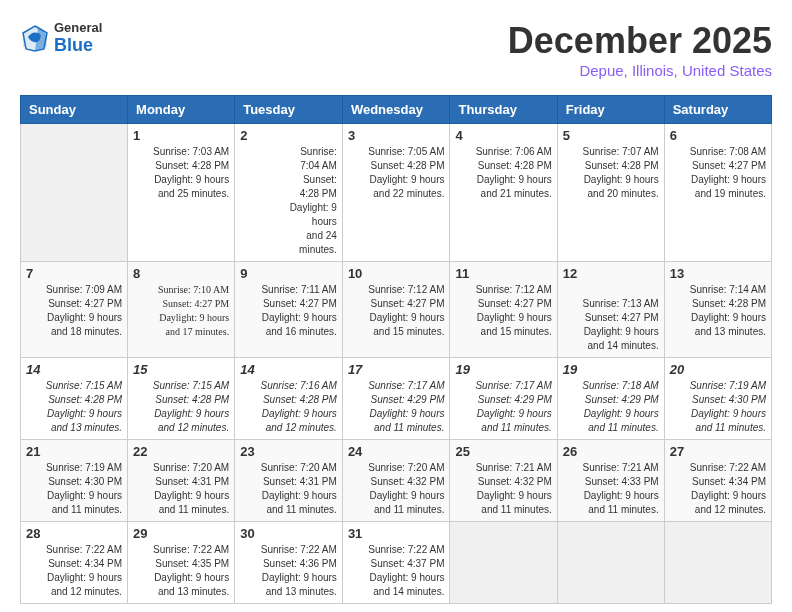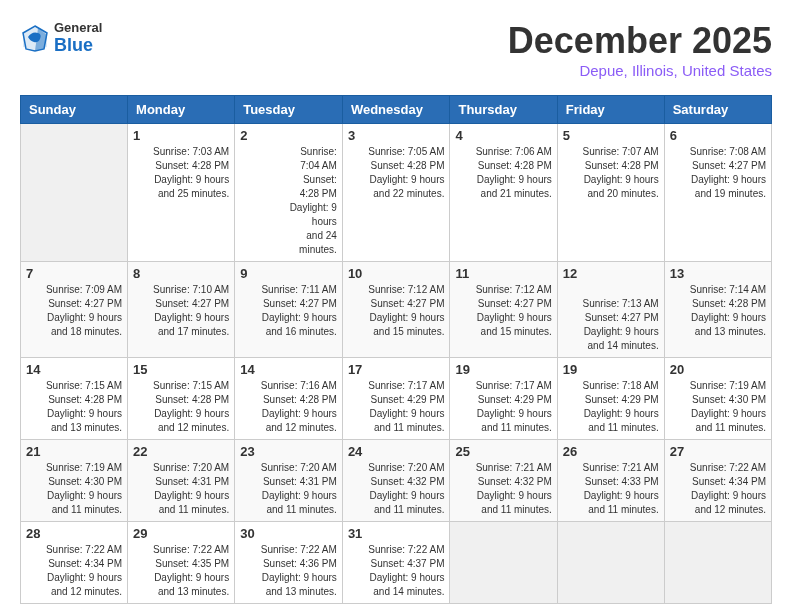--- a/index.html
+++ b/index.html
@@ -168,21 +168,21 @@
       <tr style="background-color: rgb(235, 235, 235);">
         <td>
           <span class="day-number">7</span>
           <div class="day-info" style="white-space: pre-line;">Sunrise: 7:09 AM
 Sunset: 4:27 PM
 Daylight: 9 hours
 and 18 minutes.</div>
         </td>
         <td>
           <span class="day-number">8</span>
-          <div class="day-info" style="white-space: pre-line;">Sunrise: 7:10 AM
+          <div class="day-info" style="white-space: pre-line; font-family: Liberation Serif, serif;">Sunrise: 7:10 AM
 Sunset: 4:27 PM
 Daylight: 9 hours
 and 17 minutes.</div>
         </td>
         <td>
           <span class="day-number">9</span>
           <div class="day-info" style="white-space: pre-line;">Sunrise: 7:11 AM
 Sunset: 4:27 PM
 Daylight: 9 hours
 and 16 minutes.</div>
@@ -209,21 +209,21 @@
 and 14 minutes.</div>
         </td>
         <td>
           <span class="day-number">13</span>
           <div class="day-info" style="white-space: pre-line; margin-left: 20px;">Sunrise: 7:14 AM
 Sunset: 4:28 PM
 Daylight: 9 hours
 and 13 minutes.</div>
         </td>
       </tr>
-      <tr style="background-color: #a3a3a3;">
+      <tr style="background-color: #a3a3a3; font-style: italic;">
         <td>
           <span class="day-number">14</span>
           <div class="day-info" style="white-space: pre-line;">Sunrise: 7:15 AM
 Sunset: 4:28 PM
 Daylight: 9 hours
 and 13 minutes.</div>
         </td>
         <td>
           <span class="day-number">15</span>
           <div class="day-info" style="white-space: pre-line;">Sunrise: 7:15 AM

